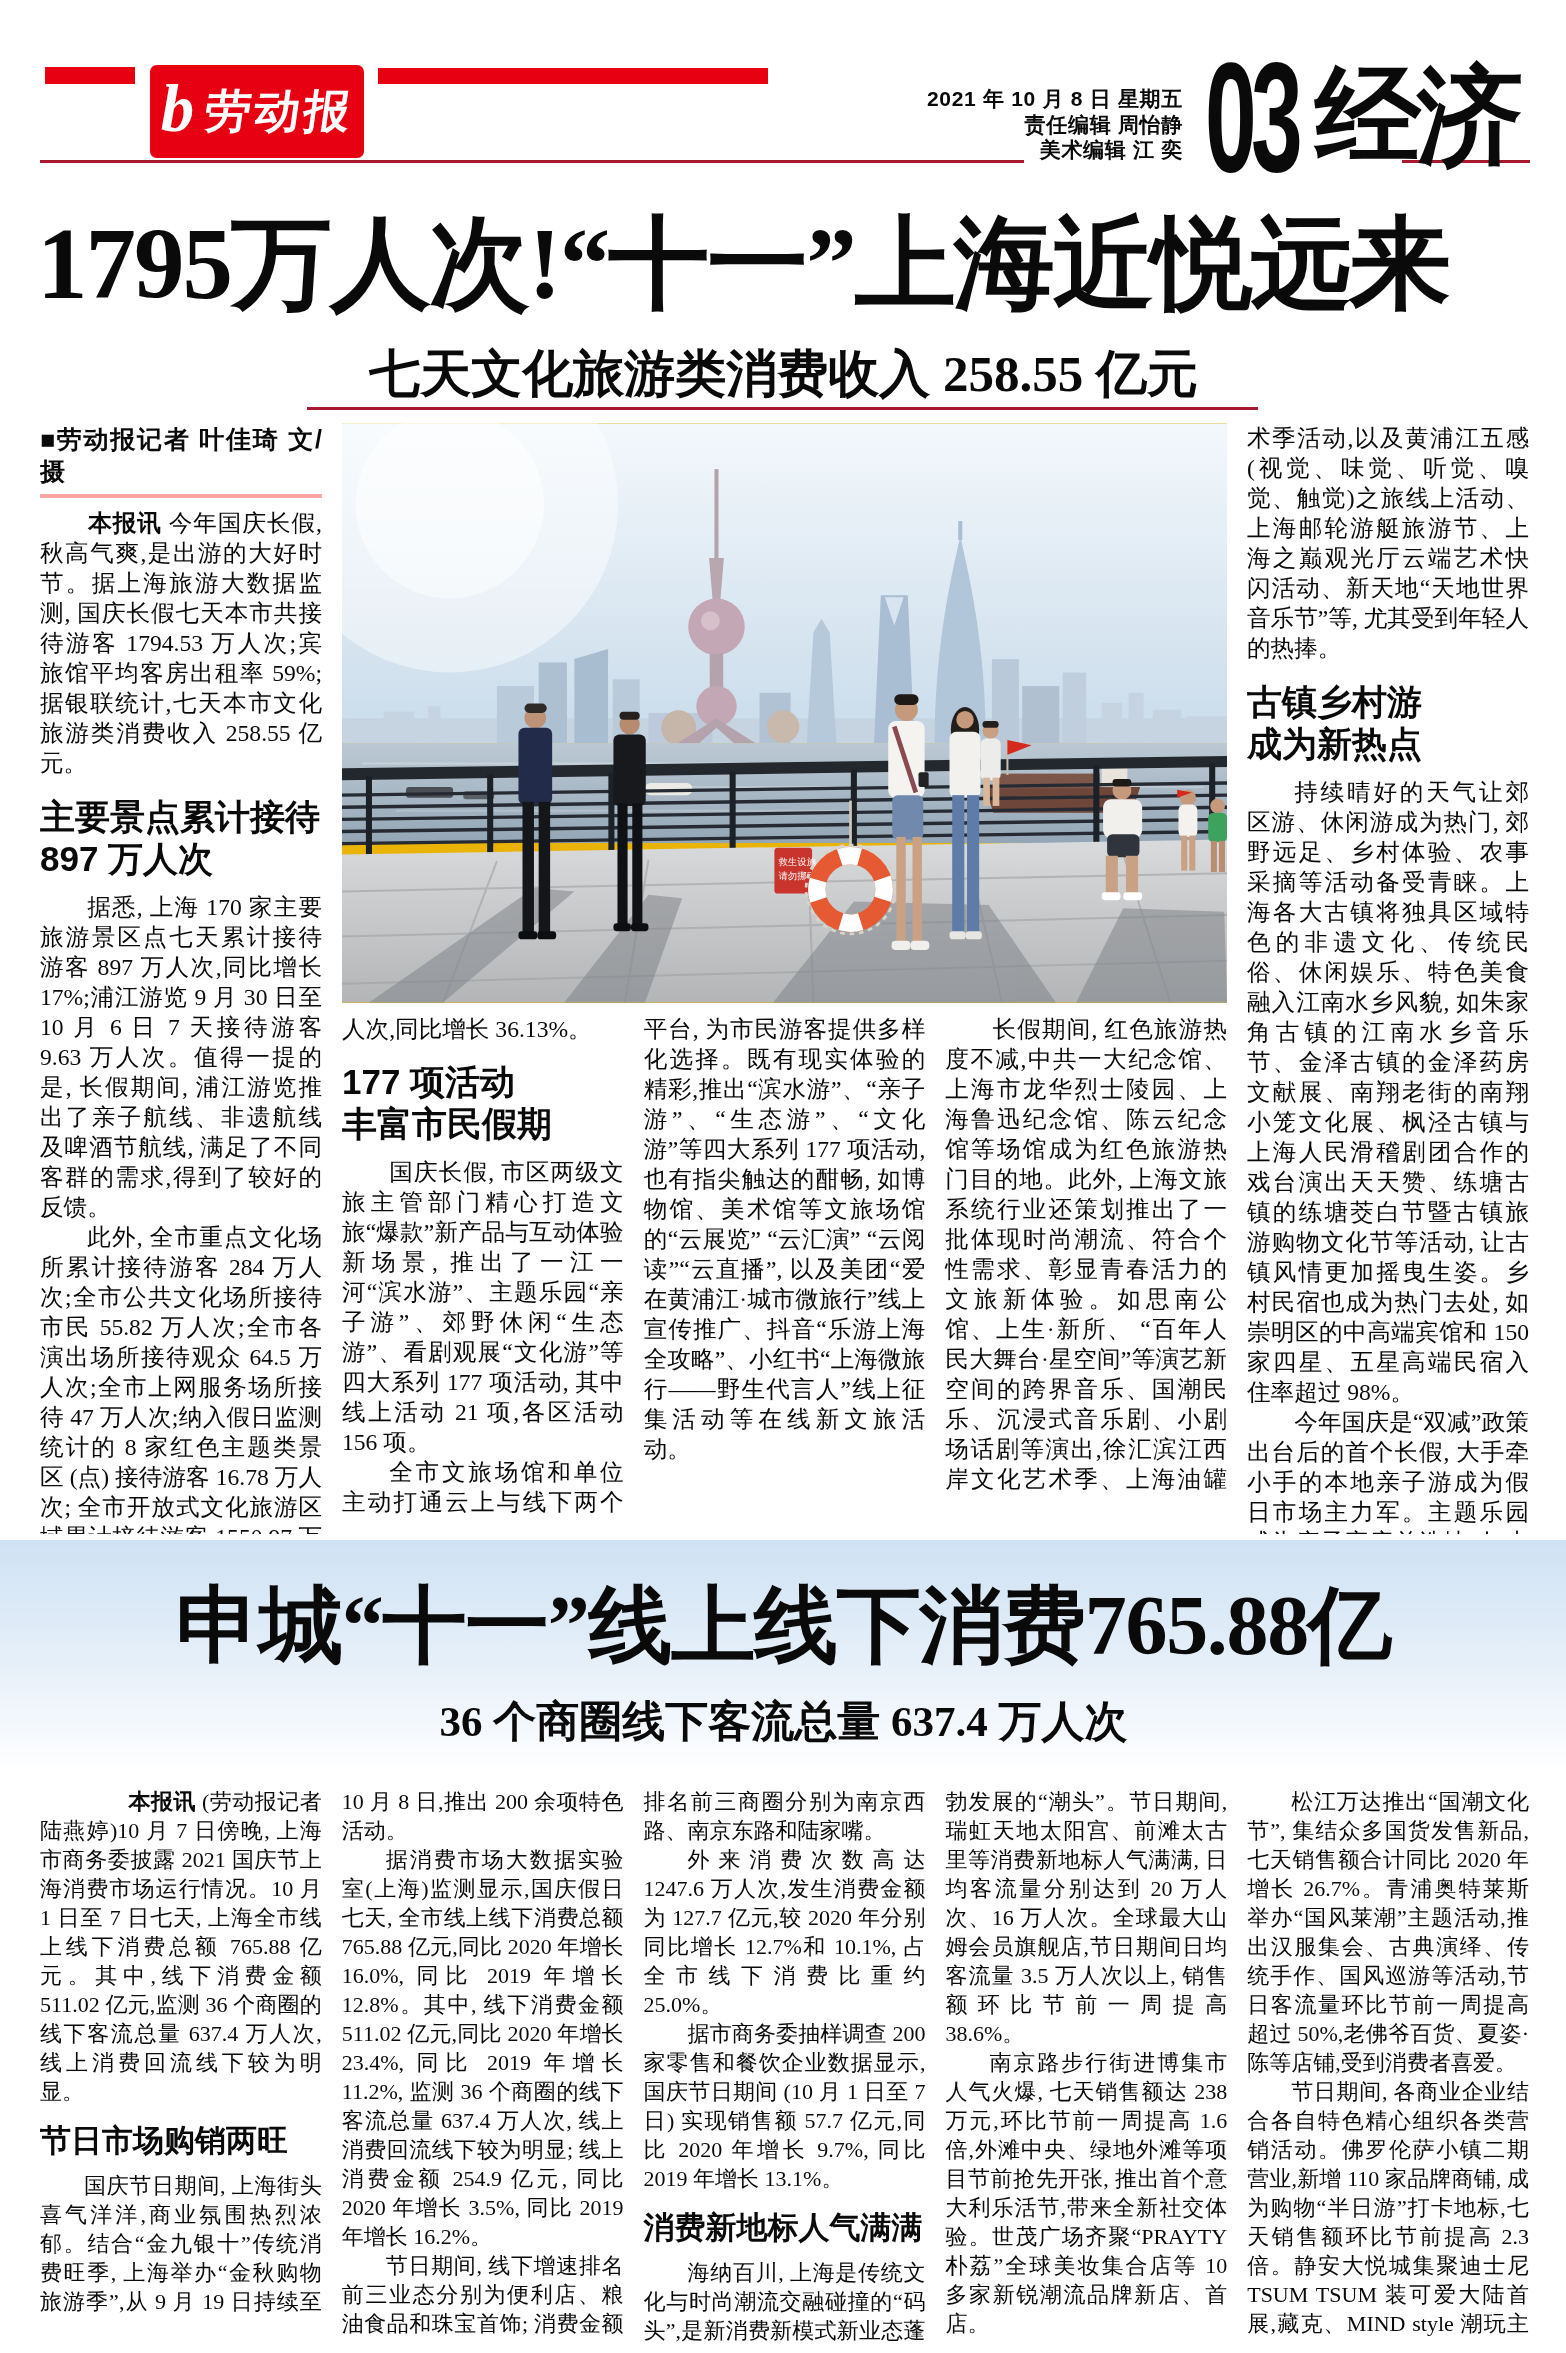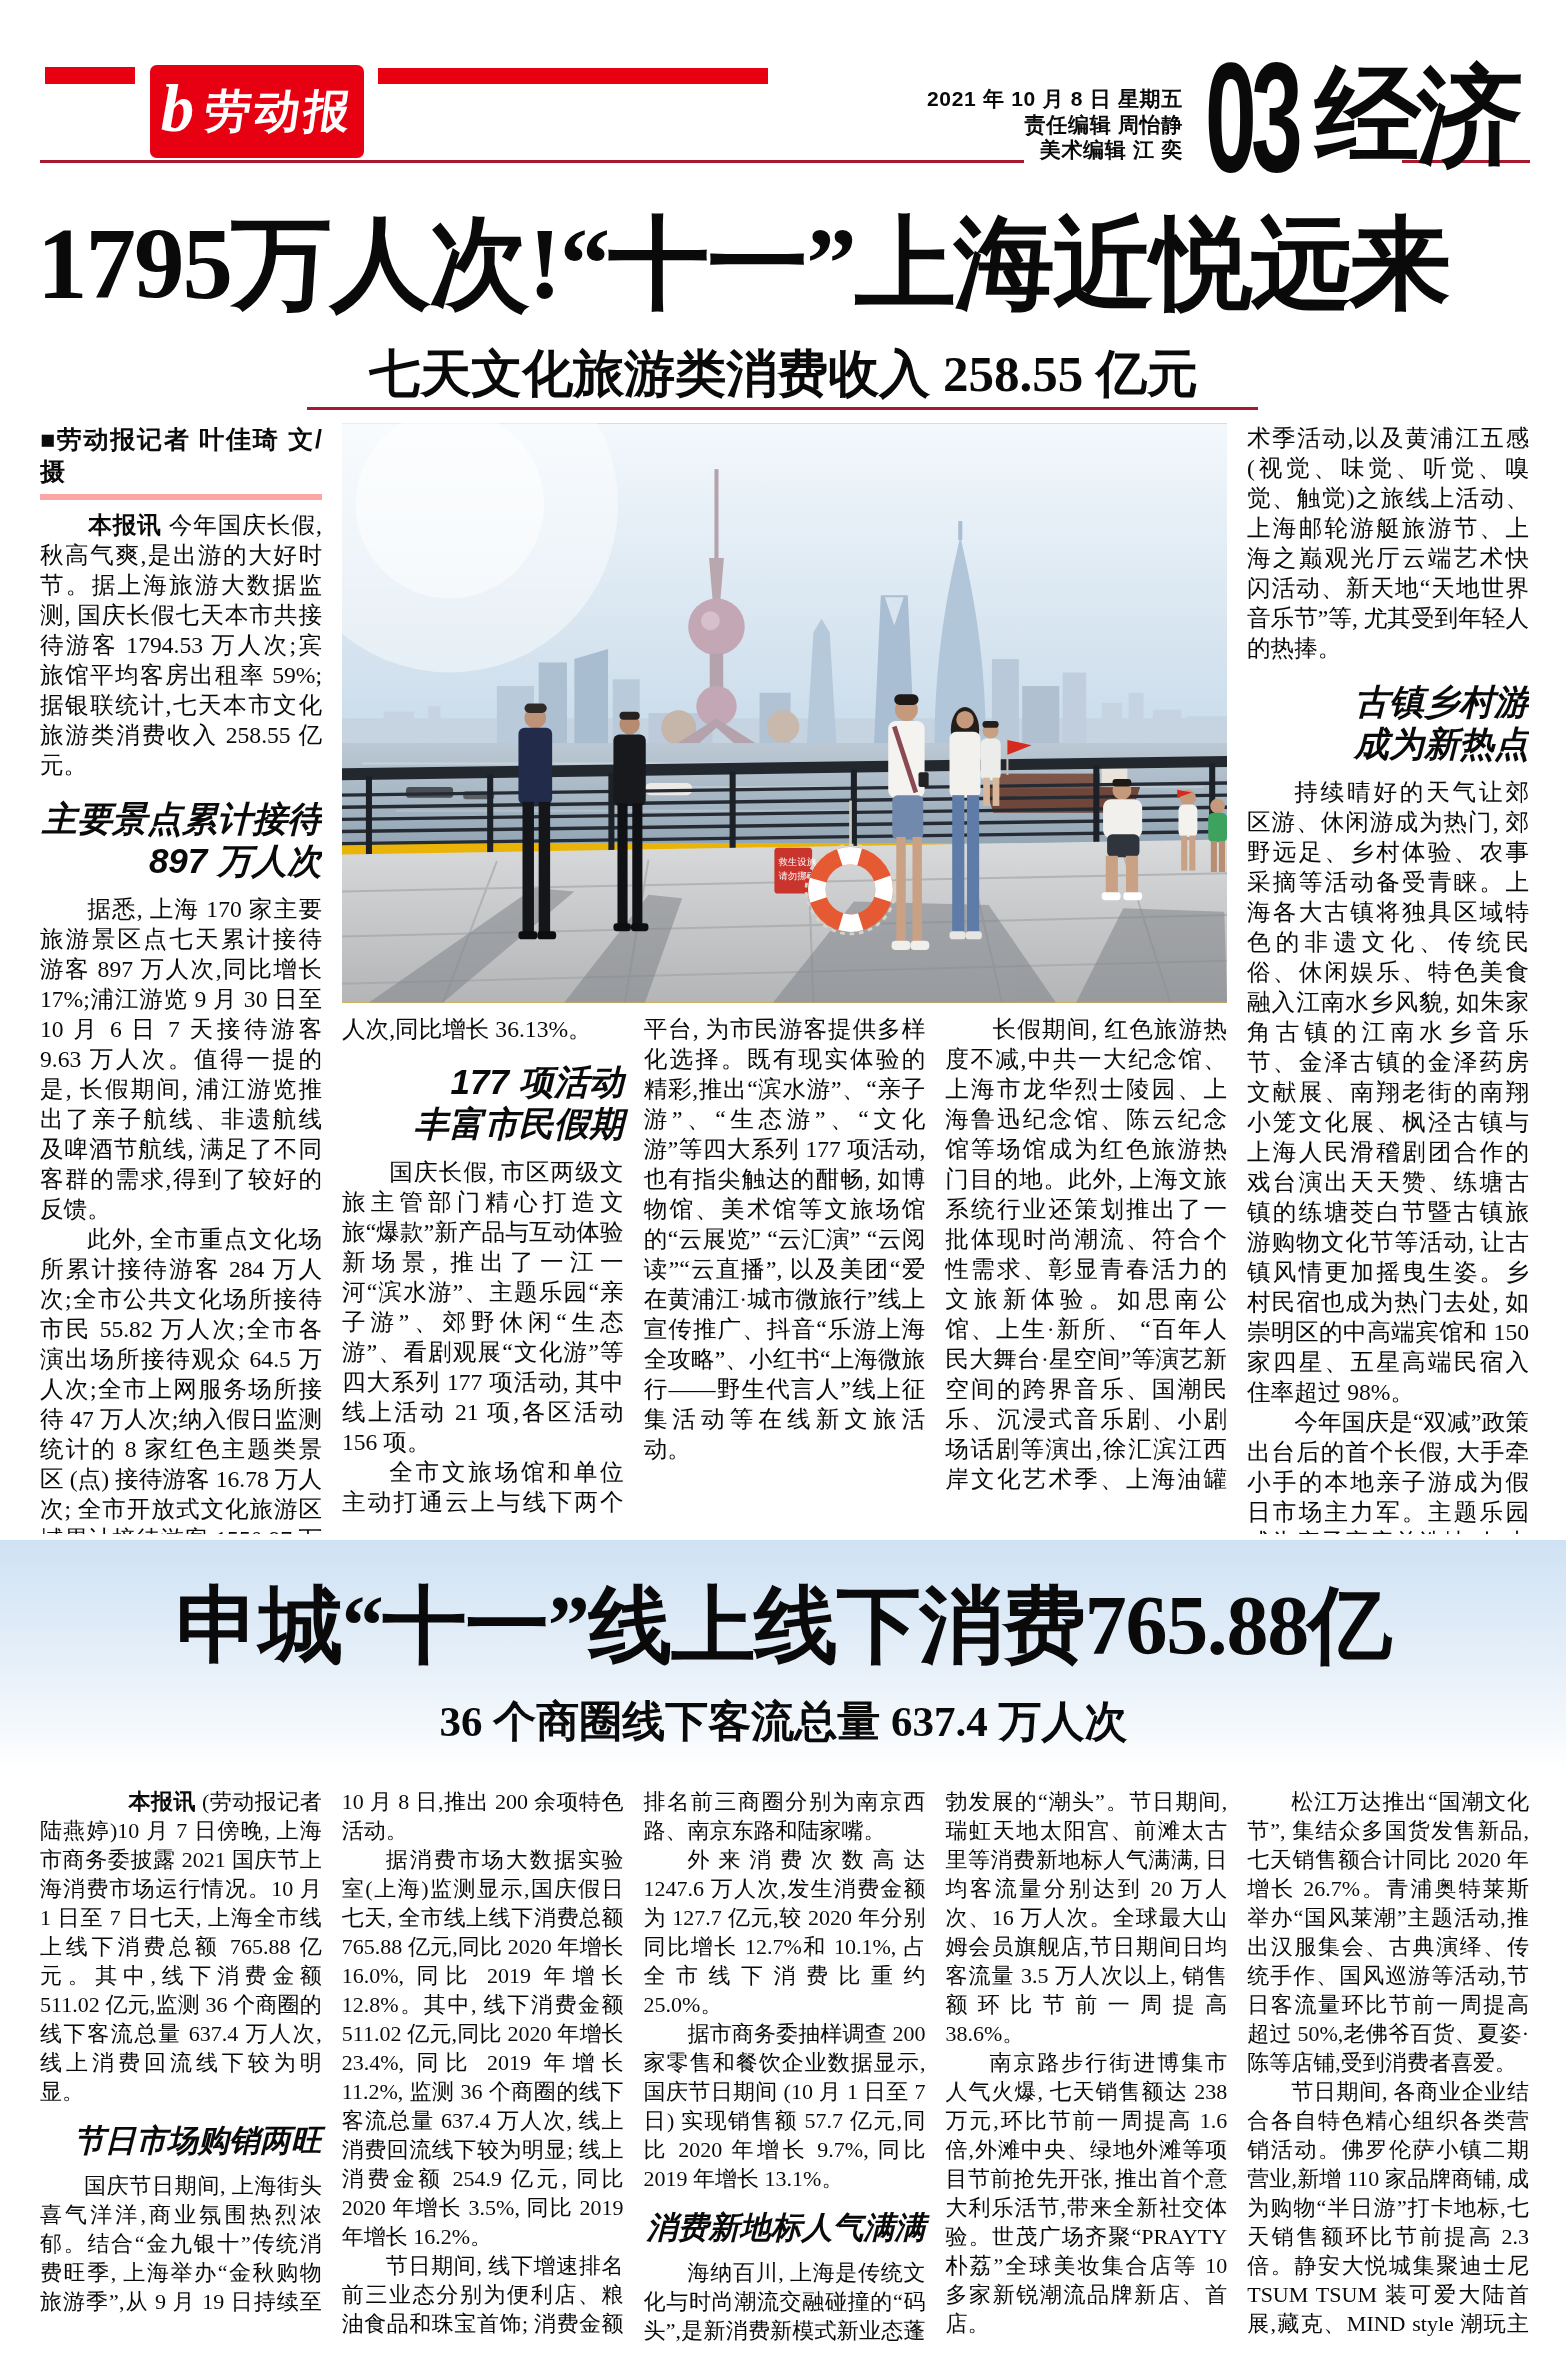--- a/index.html
+++ b/index.html
@@ -51,30 +51,30 @@
     position:absolute;left:37px;top:342px;width:1493px;text-align:center;
     font-weight:700;font-size:51px;line-height:65px;
   }
   .subheadline1-rule{position:absolute;left:307px;top:407px;width:951px;height:2.7px;background:var(--darkred);}
   
   .art1{position:absolute;left:40px;top:423px;width:1489px;height:1111px;display:flex;gap:20px;}
   .a1col{width:282px;flex:0 0 282px;height:1111px;overflow:hidden;}
   .a1mid{flex:0 0 885px;width:885px;height:1111px;overflow:hidden;}
   .byline{
     font-family:"Liberation Sans","DejaVu Sans",sans-serif;font-weight:700;font-size:25px;line-height:32px;
-    border-bottom:6px solid #fca5a5;padding-bottom:6.7px;margin-bottom:10.8px;
+    border-bottom:4px solid #fca5a5;padding-bottom:6.7px;margin-bottom:10.8px;
   }
   .body-txt{font-size:23.6px;line-height:30px;text-align:justify;}
   .body-txt p{margin:0;text-indent:2em;}
   .body-txt p.noindent{text-indent:0;}
   .lead{font-weight:700;font-family:"Liberation Sans","DejaVu Sans",sans-serif;}
   .kicker{font-family:"Liberation Serif",serif;}
   .colhead{
-    font-family:"Liberation Sans","DejaVu Sans",sans-serif;font-weight:900;text-align:right;
-    font-size:35px;line-height:42px;margin:17.5px 0 12px 0;break-inside:avoid;text-indent:0;font-style:italic;
+    font-family:"Liberation Sans","DejaVu Sans",sans-serif;font-weight:900;text-align:left;
+    font-size:35px;line-height:42px;margin:17.5px 0 12px 0;break-inside:avoid;text-indent:0;
   }
   .photo-wrap{width:885px;height:580px;margin-bottom:10.8px;background:#eab308;}
   .mid-flow{height:509px;overflow:hidden;column-count:3;column-gap:20px;column-fill:auto;}
   
   .band{
     position:absolute;left:0;top:1540px;width:1567px;height:234px;
     background:linear-gradient(180deg,#cfe2f4 0%,#e7f0f9 55%,#ffffff 100%);
   }
   .headline2{
     position:absolute;left:37px;top:1575px;width:1493px;text-align:center;

